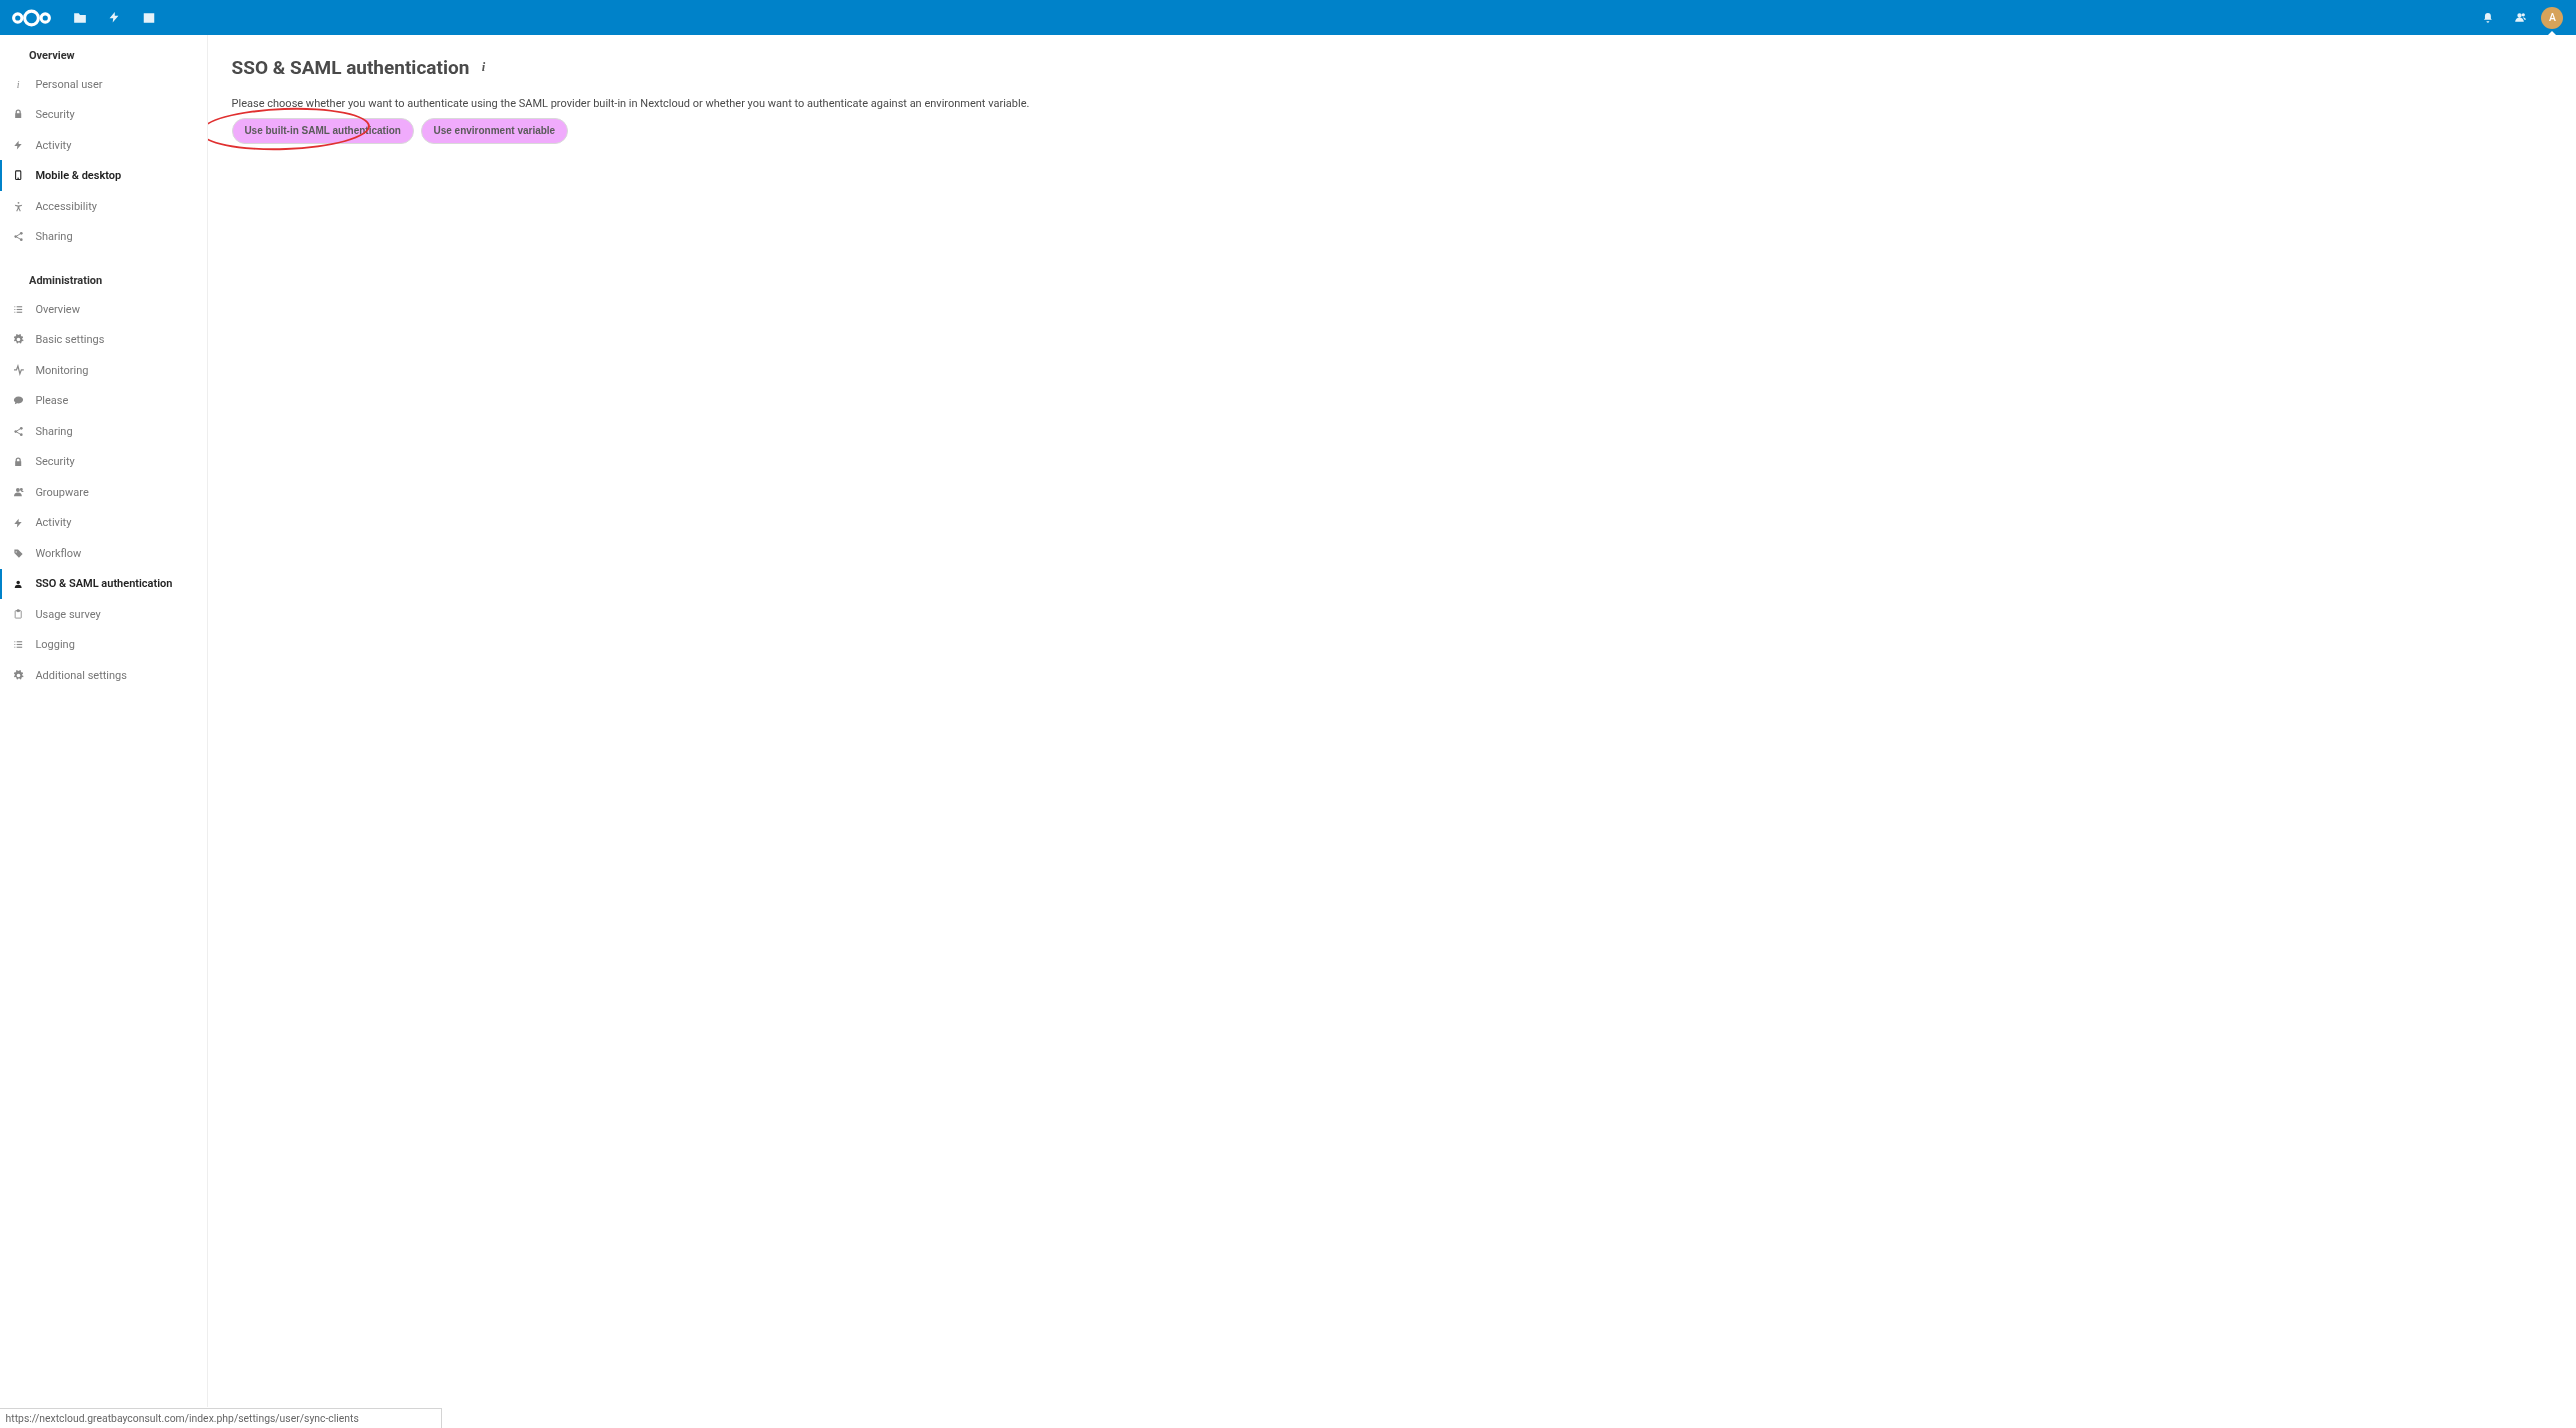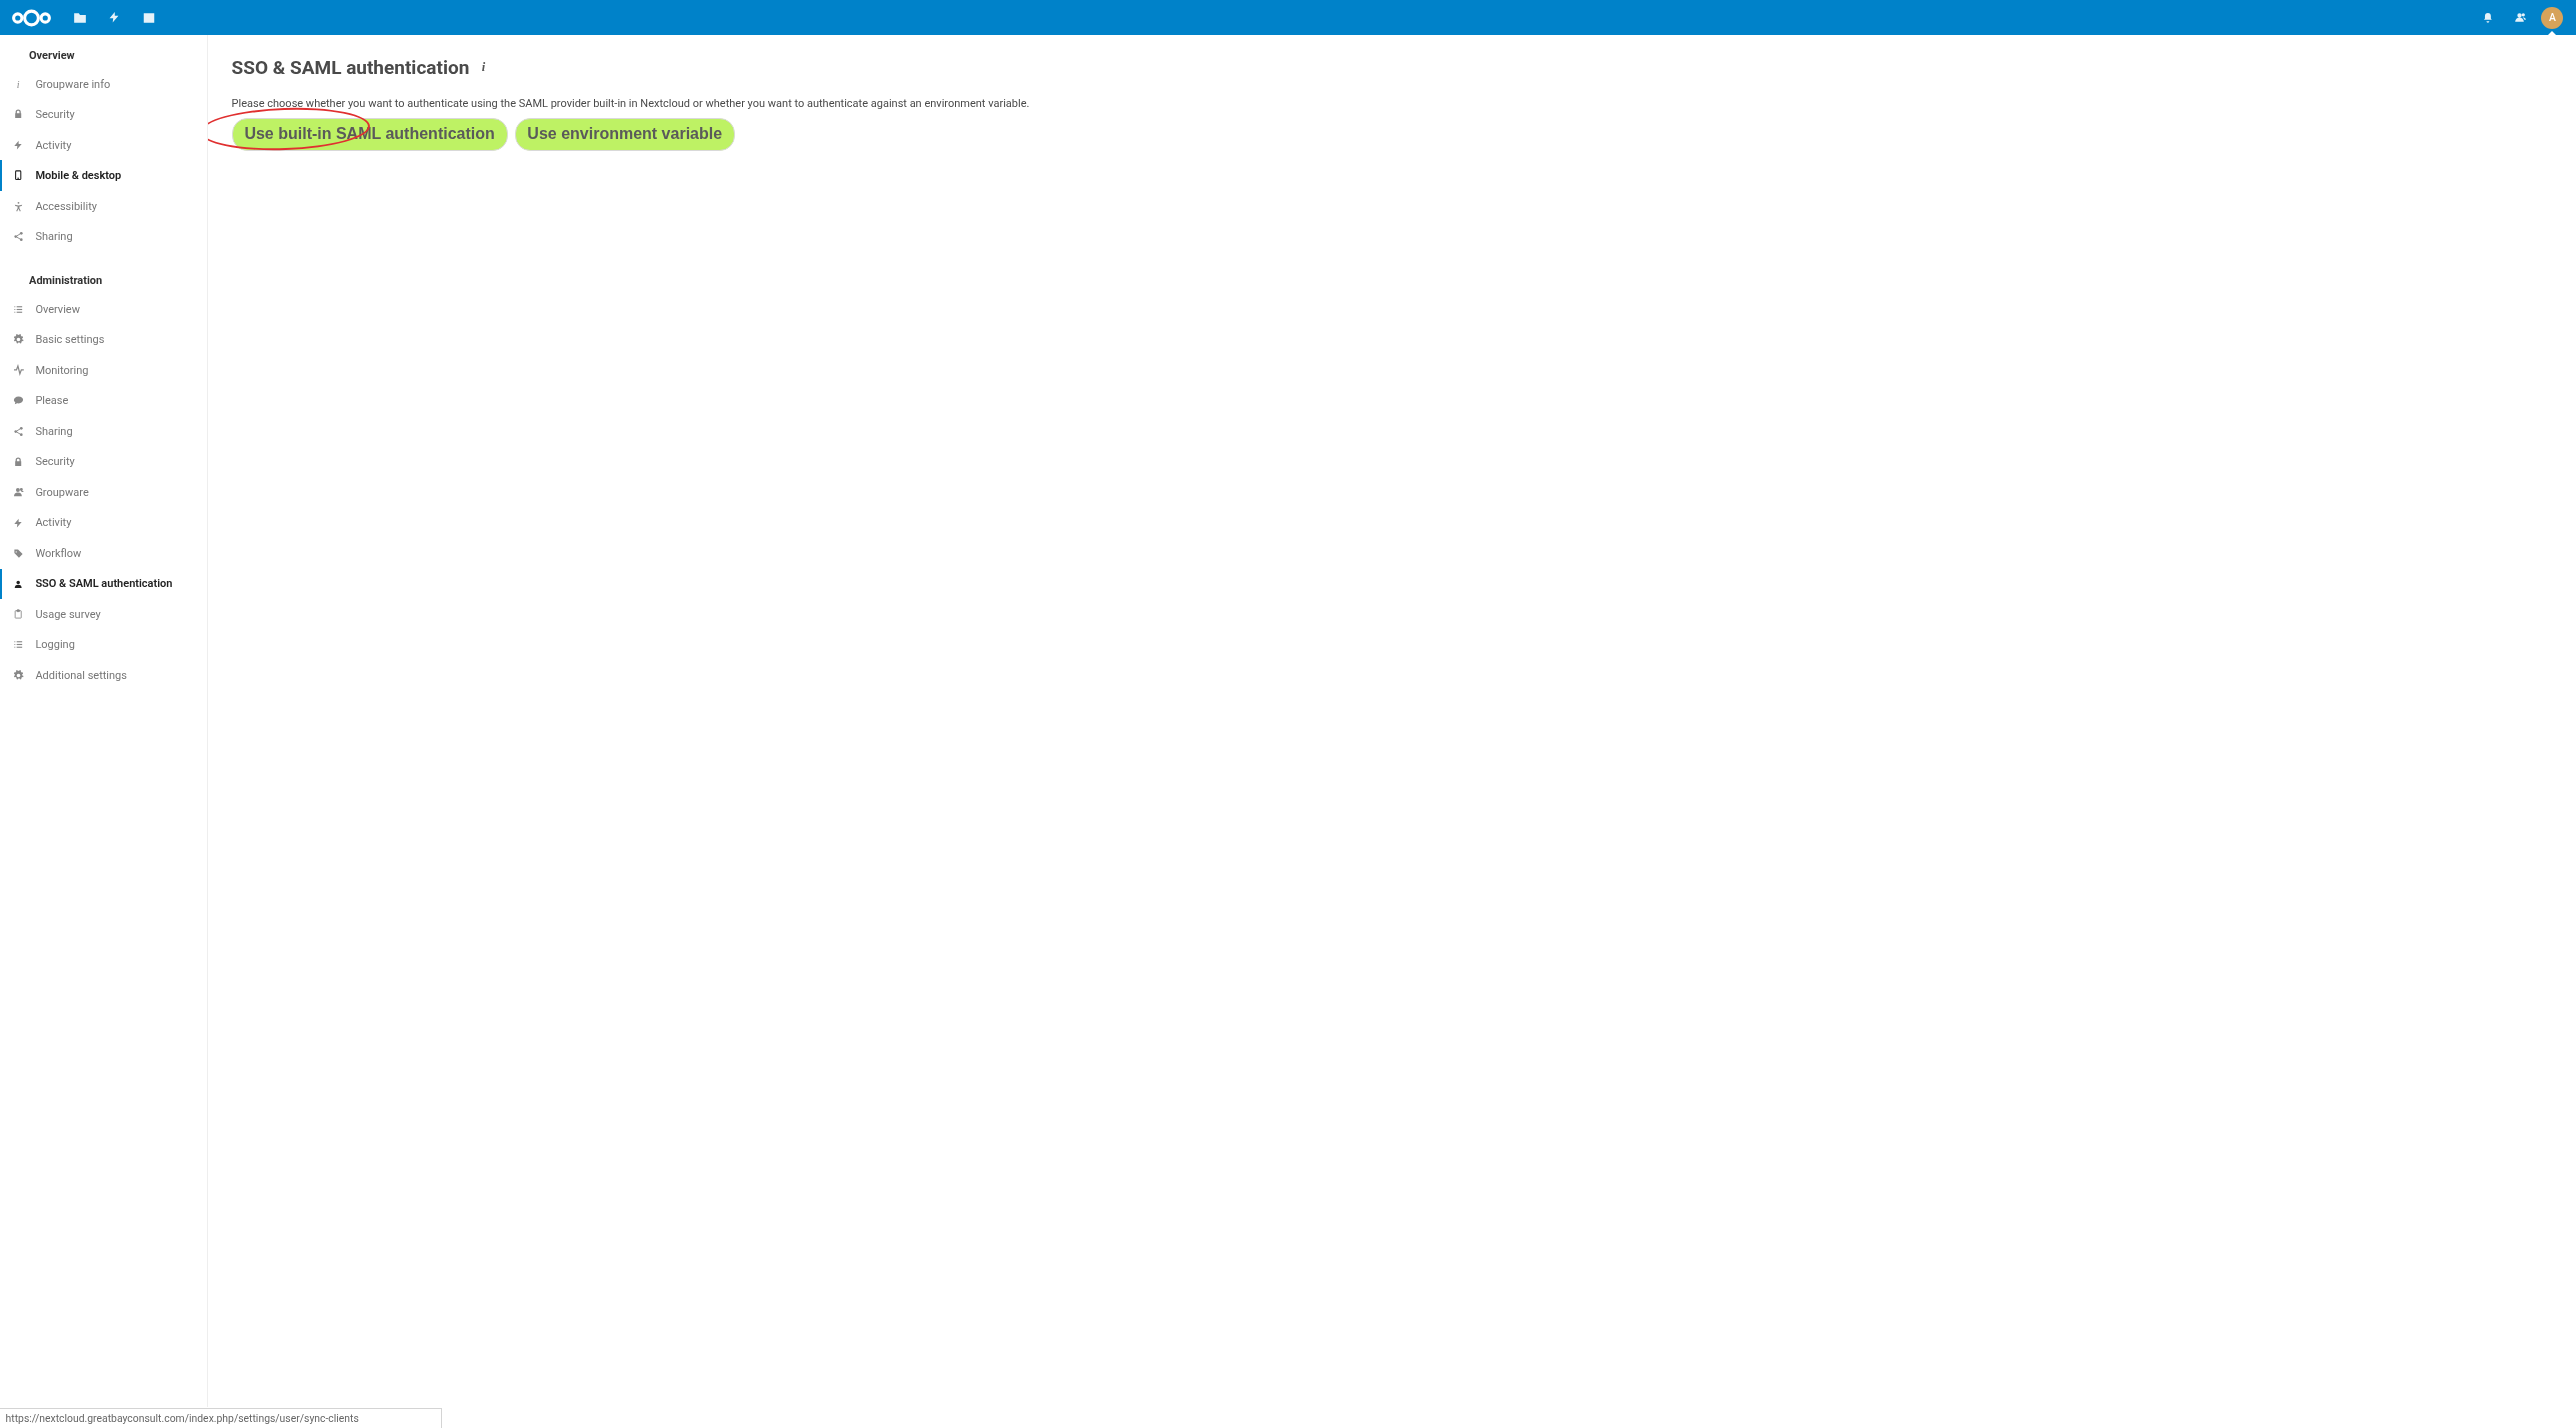--- a/index.html
+++ b/index.html
@@ -95,24 +95,24 @@
   .page-title-row { display:flex; align-items:center; gap:12.5px; margin-bottom:18px;}
   .page-title { font-size: 19px; font-weight:700; color:#4a4a4a; }
   .info-badge {
     font-family: Georgia, serif; font-style: italic; font-weight:700;
     color:#555; font-size:12.5px;
   }
   .desc { font-size:11px; color:#4a4a4a; margin-bottom:8.3px; }
   .button-row { display:flex; gap:7px; }
   .btn {
     border: 0.7px solid #d9d9d9;
-    background: #bef264;
+    background: #f0abfc;
     border-radius: 15.3px;
     padding: 6.2px 11.8px;
-    font-size: 16px;
+    font-size: 10px;
     color:#5a5a5a;
     font-weight:600;
     cursor:pointer;
   }
   .circle-anno {
     position:absolute;
     border: 2.1px solid #e03030;
     border-radius: 50%;
     width: 170px; height: 42px;
     pointer-events:none;
@@ -184,21 +184,21 @@
 <div class="layout">
   <nav class="sidebar">
     <div class="section-header">Overview</div>
 
     <div class="nav-item">
       <span class="icon">
           <svg width="11" height="11" viewBox="0 0 24 24" fill="currentColor" style="font-size:16px">
             <text x="8" y="20" font-family="Georgia" font-style="italic" font-size="22">i</text>
           </svg>
         </span>
-      <span>Groupware info</span>
+      <span>Personal user</span>
     </div>
     <div class="nav-item">
       <span class="icon">
           <svg width="10.4" height="10.4" viewBox="0 0 24 24" fill="currentColor">
             <path d="M6 10V7a6 6 0 1112 0v3h1v11H5V10h1zm3 0h6V7a3 3 0 10-6 0v3z"></path>
           </svg>
         </span>
       <span>Security</span>
     </div>
     <div class="nav-item">

